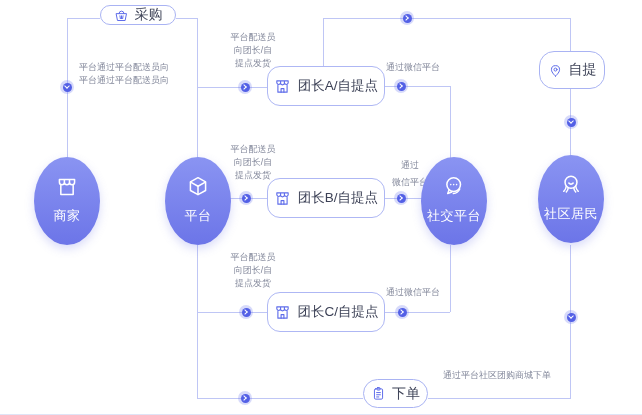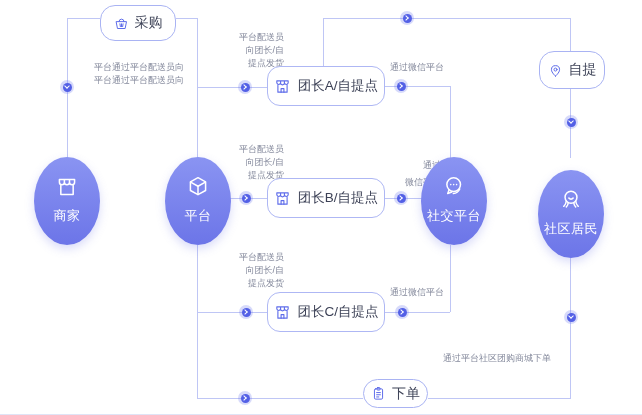--- a/index.html
+++ b/index.html
@@ -22,21 +22,21 @@
   .pill svg, .station svg { color:#5f6dea; flex:none; }
   .station { position:absolute; left:267px; width:118px; height:40px; background:#fff;
           border:1.5px solid #aeb7f4; border-radius:13px; display:flex; align-items:center;
           justify-content:center; gap:7px; z-index:2; color:#3c4156; font-size:13.5px; }
   .node { position:absolute; width:66px; height:88px; border-radius:50%;
           background:linear-gradient(180deg,#8a94f2 0%,#6c75e8 100%);
           display:flex; flex-direction:column; align-items:center; padding-top:17px; z-index:2;
           box-shadow:0 4px 10px rgba(108,117,232,.25); }
   .node svg { color:#fff; }
   .node .nlabel { margin-top:7px; color:#fff; font-size:13px; letter-spacing:.5px; }
-  .note { position:absolute; color:#83889b; font-size:9px; line-height:13px; text-align:right; z-index:1; white-space:nowrap; }
+  .note { position:absolute; color:#83889b; font-size:9px; line-height:13px; text-align:center; z-index:1; white-space:nowrap; }
   .note.wide { line-height:12.5px; }
 </style>
 </head>
 <body>
 
 <div class="stage">
 
   <div class="hline" style="left:67px;top:18px;width:33px"></div>
   <div class="vline" style="left:67px;top:18px;height:140px"></div>
   <div class="hline" style="left:176px;top:18px;width:22px"></div>
@@ -107,21 +107,21 @@
       <span class="core">
         <span class="chev right"></span>
       </span>
     </div>
   <div class="badge" style="left:395px;top:305px">
       <span class="core">
         <span class="chev right"></span>
       </span>
     </div>
 
-  <div class="pill" style="left:100px;top:5px;width:76px;height:36px">
+  <div class="pill" style="left:100px;top:5px;width:76px;height:20px">
     <svg width="15" height="15" viewBox="0 0 24 24" fill="none" stroke="currentColor" stroke-width="1.6" stroke-linecap="round" stroke-linejoin="round">
       <path d="M4 9h16l-2.2 11H6.2z"></path>
         <path d="M8 9a4 4 0 0 1 8 0"></path>
         <path d="M9.5 12.5l.7 4.5M14.5 12.5l-.7 4.5M12 12.5v4.5"></path>
     </svg>
     <span>采购</span>
   </div>
 
   <div class="pill" style="left:539px;top:51px;width:66px;height:38px">
     <svg width="15" height="15" viewBox="0 0 24 24" fill="none" stroke="currentColor" stroke-width="1.6" stroke-linecap="round" stroke-linejoin="round">
@@ -187,21 +187,21 @@
       <circle cx="11.7" cy="9.8" r="6.3"></circle>
       <path d="M7.6 14.4 6.2 18l3.8-1.4"></path>
       <path d="M17.3 13.9a7.2 7.2 0 0 1-5.9 4.2"></path>
       <circle cx="9" cy="9.8" r="0.7" fill="currentColor" stroke="none"></circle>
       <circle cx="11.7" cy="9.8" r="0.7" fill="currentColor" stroke="none"></circle>
       <circle cx="14.4" cy="9.8" r="0.7" fill="currentColor" stroke="none"></circle>
     </svg>
     <span class="nlabel">社交平台</span>
   </div>
 
-  <div class="node" style="left:538px;top:170px">
+  <div class="node" style="left:538px;top:155px">
     <svg width="26" height="26" viewBox="0 0 24 24" fill="none" stroke="currentColor" stroke-width="1.4" stroke-linecap="round" stroke-linejoin="round">
       <circle cx="12" cy="9.5" r="5.5"></circle>
       <path d="M10 10.2a2.5 2.5 0 0 0 4 0"></path>
       <path d="M7.6 13.2c-.2 2.2-1 3.6-2.3 4.6M9.4 14.5c-.1 1.8-.7 3-1.7 3.9M16.4 13.2c.2 2.2 1 3.6 2.3 4.6M14.6 14.5c.1 1.8.7 3 1.7 3.9"></path>
     </svg>
     <span class="nlabel">社区居民</span>
   </div>
 
   <div class="note wide" style="left:64px;top:61px;width:120px">
     <div>平台通过平台配送员向</div>
@@ -228,17 +228,17 @@
     <div>通过微信平台</div>
   </div>
   <div class="note" style="left:379px;top:157px;width:62px;line-height:17px">
     <div>通过</div>
     <div>微信平台</div>
   </div>
   <div class="note" style="left:382px;top:286px;width:62px">
     <div>通过微信平台</div>
   </div>
 
-  <div class="note" style="left:443px;top:352px;width:102px">
+  <div class="note" style="left:443px;top:369px;width:102px">
     <div>通过平台社区团购商城下单</div>
   </div>
 
 </div>
 
 </body></html>

